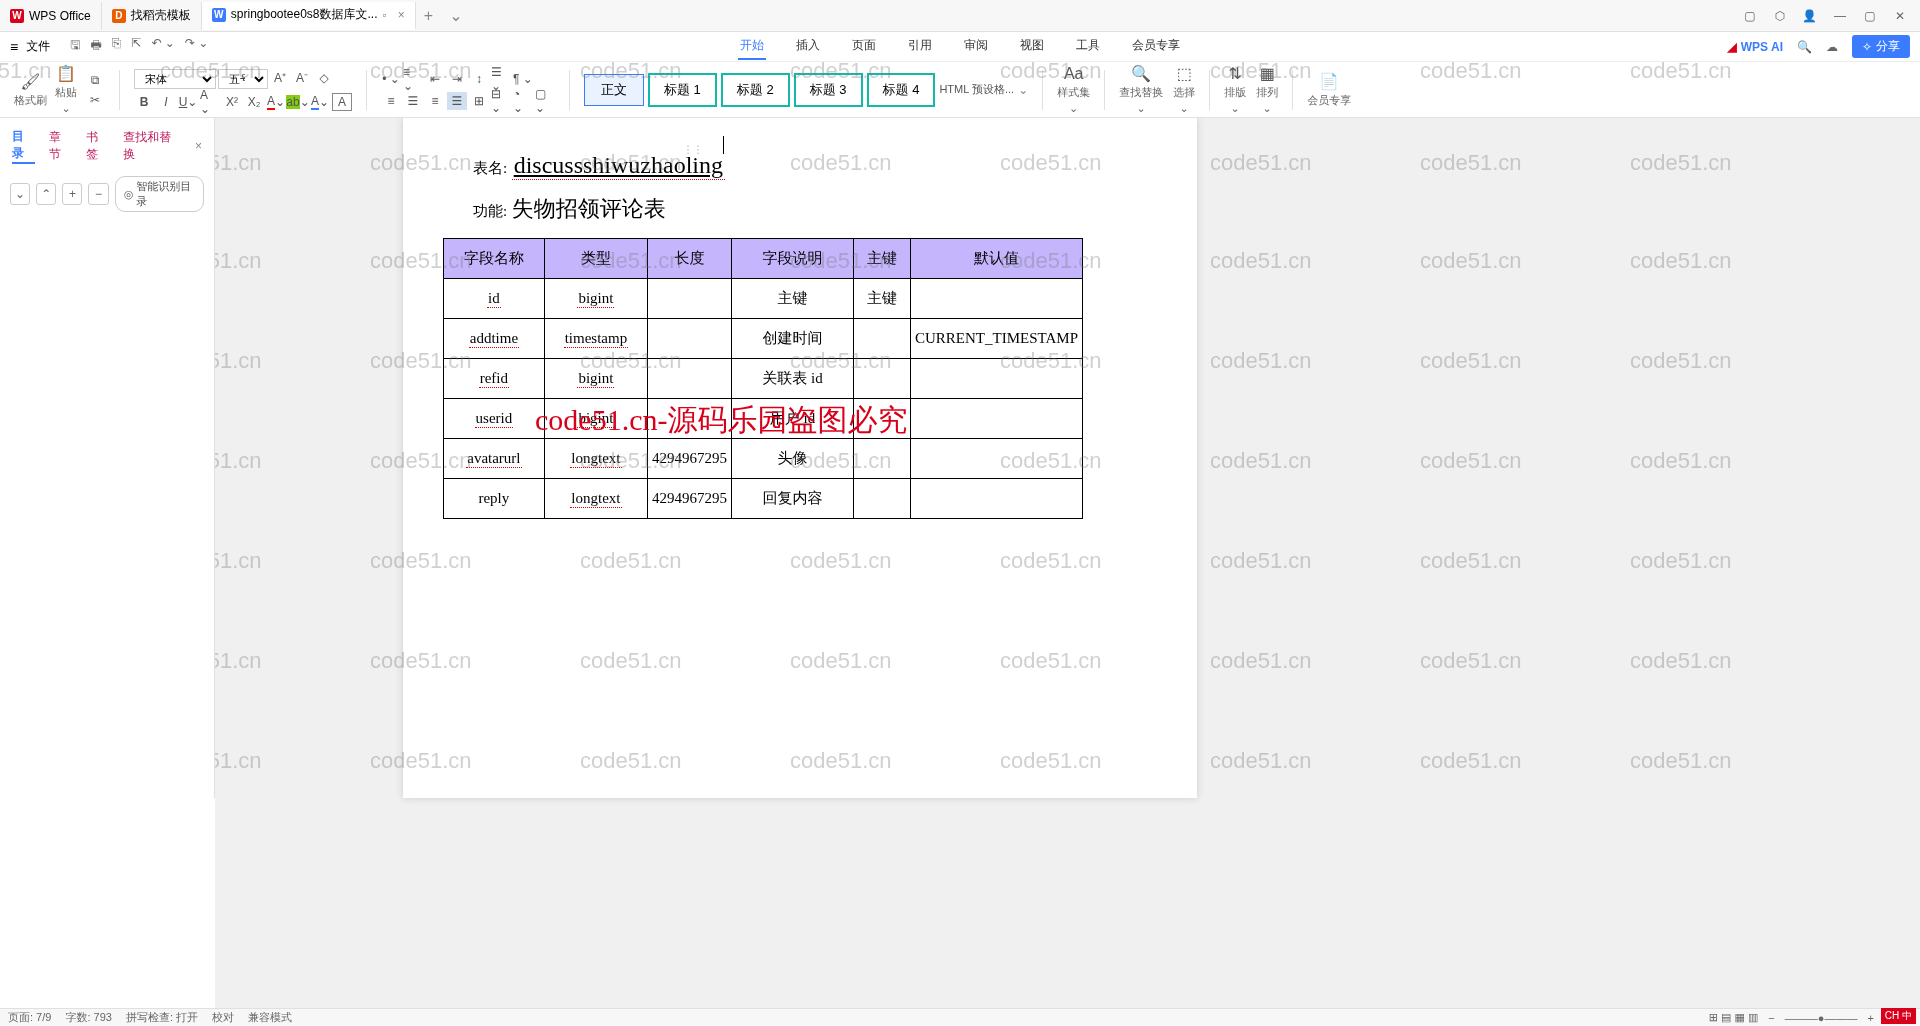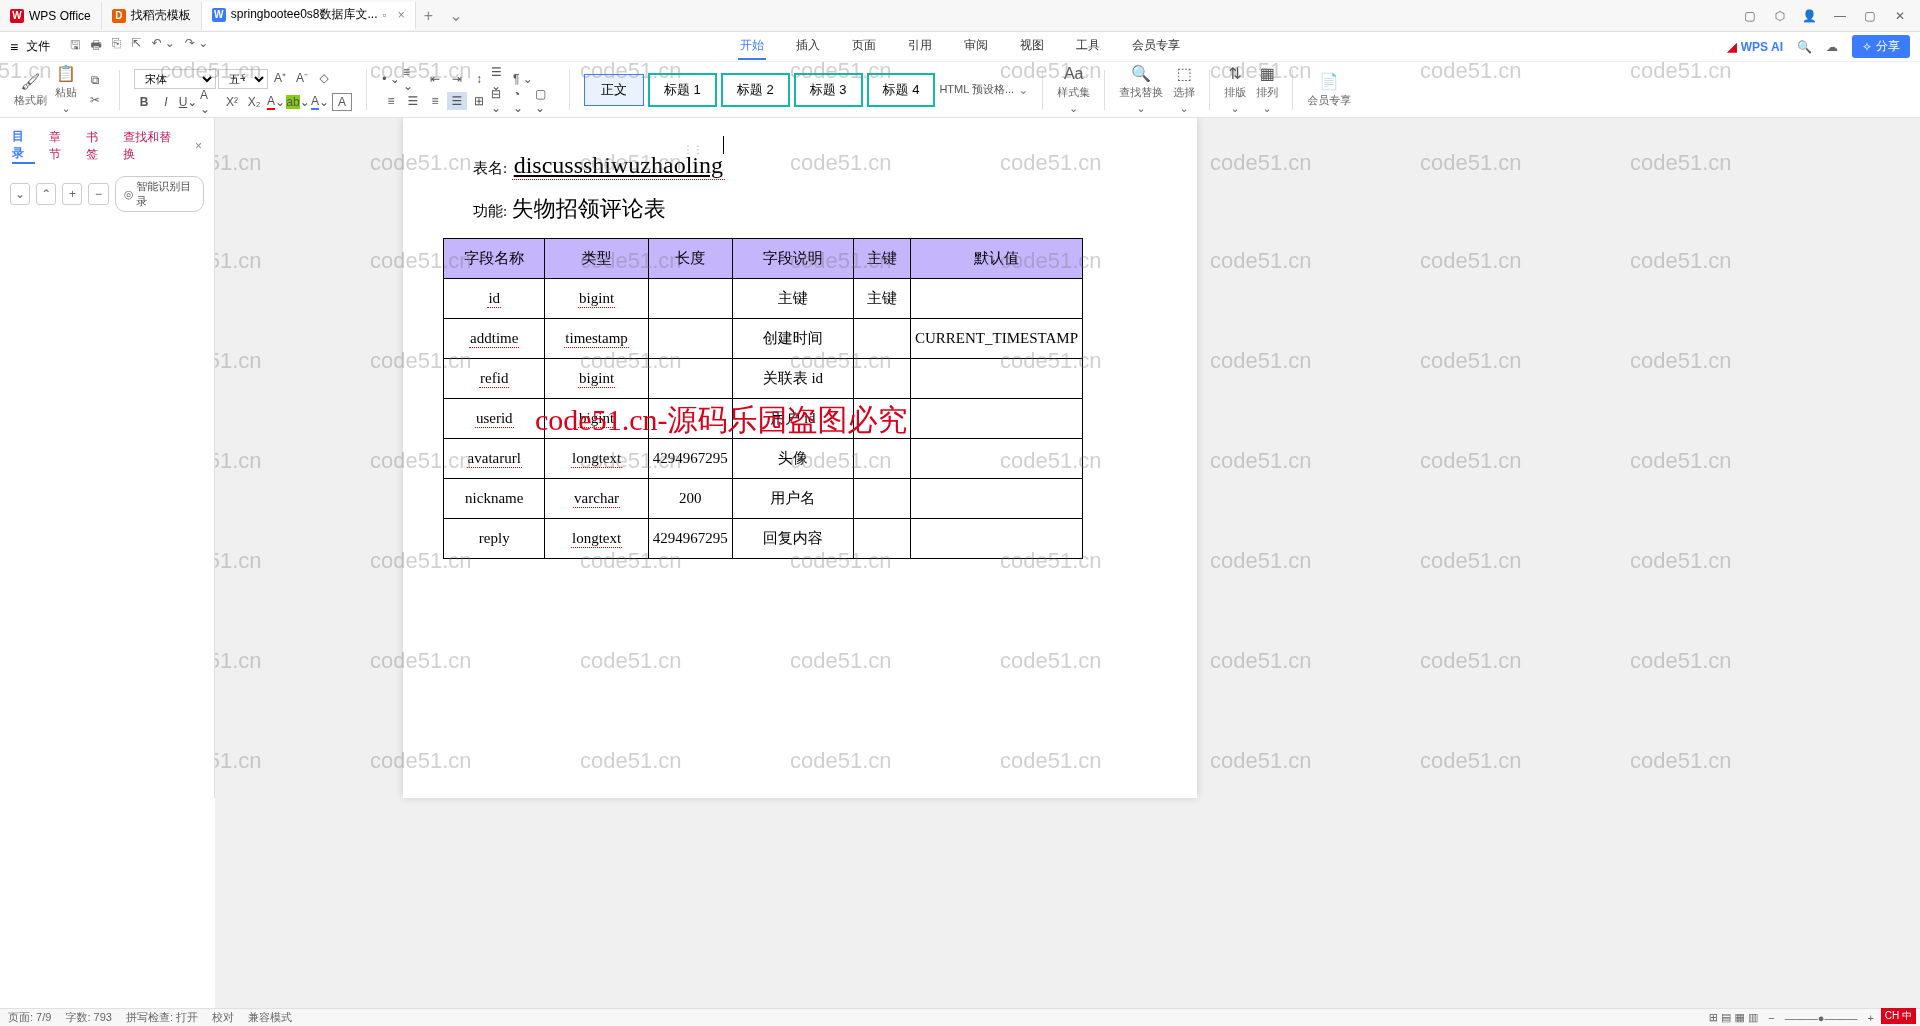--- a/index.html
+++ b/index.html
@@ -285,28 +285,20 @@
             <td></td>
             <td>用户 id</td>
             <td></td>
             <td></td>
           </tr>
           <tr>
             <td><span class="ul-red">avatarurl</span></td>
             <td><span class="ul-red">longtext</span></td>
             <td>4294967295</td>
             <td>头像</td>
-            <td></td>
-            <td></td>
-          </tr>
-          <tr>
-            <td>nickname</td>
-            <td><span class="ul-red">varchar</span></td>
-            <td>200</td>
-            <td>用户名</td>
             <td></td>
             <td></td>
           </tr>
           <tr>
             <td>reply</td>
             <td><span class="ul-red">longtext</span></td>
             <td>4294967295</td>
             <td>回复内容</td>
             <td></td>
             <td></td>

